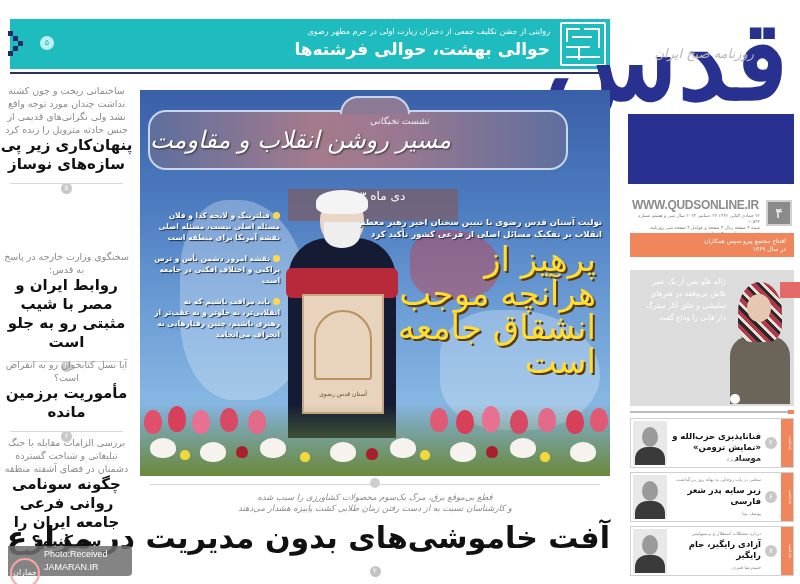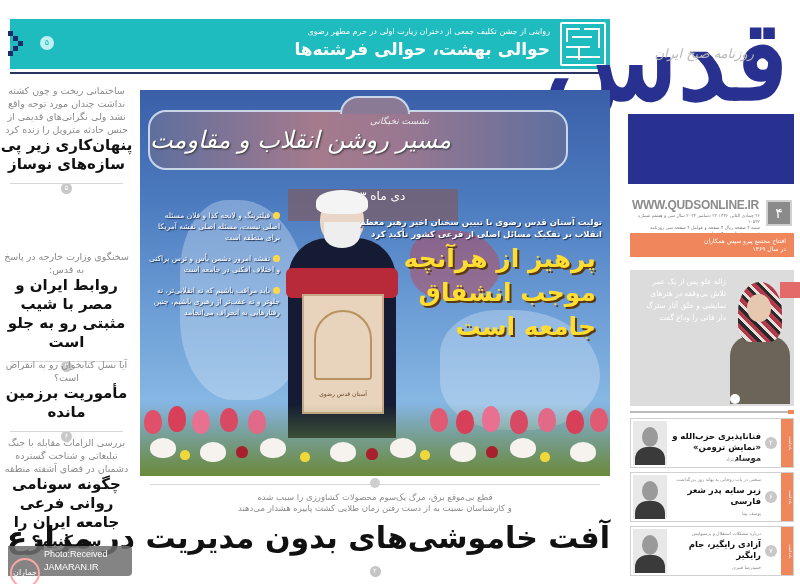--- a/index.html
+++ b/index.html
@@ -56,32 +56,32 @@
   .hero .beard { position: absolute; left: 184px; top: 132px; width: 36px; height: 26px; background: #eeeeee; border-radius: 0 0 50% 50%; }
   .hero .podium-top { position: absolute; left: 146px; top: 178px; width: 112px; height: 30px; background: #b8293a; border-radius: 6px; }
   .hero .podium { position: absolute; left: 162px; top: 204px; width: 82px; height: 120px; background: #e8d3bd; border: 2px solid #c8a888; }
   .hero .podium-emblem { position: absolute; left: 174px; top: 220px; width: 58px; height: 70px; border: 2px solid #b8925f; border-radius: 30px 30px 4px 4px; }
   .hero .podium-caption { position: absolute; left: 168px; top: 300px; width: 70px; font-size: 6px; color: #6a4a2a; text-align: center; }
 
   .hero .flowers { position: absolute; left: 0; bottom: 0; width: 470px; height: 72px; background: linear-gradient(180deg, rgba(0,0,0,0) 0%, #6b8a3a 100%); }
   .hero .flowers b { position: absolute; border-radius: 50% 50% 45% 45%; }
 
   .hero .deck { position: absolute; right: 8px; top: 126px; width: 250px; font-size: 8.5px; font-weight: bold; color: #ffffff; text-shadow: 1px 1px 1px #1a2a4a; line-height: 12px; text-align: right; }
-  .hero .headline { position: absolute; right: 14px; top: 152px; width: 210px; font-size: 25px; font-weight: bold; color: #ffdd33; text-shadow: 2px 2px 0 #5a3a10; line-height: 34px; }
-
-  .hero .bullets { position: absolute; left: 6px; top: 120px; width: 134px; font-size: 7.5px; font-weight: normal; color: #ffffff; text-shadow: 1px 1px 1px #1a2a4a; line-height: 11px; text-align: right; }
+  .hero .headline { position: absolute; right: 14px; top: 152px; width: 210px; font-size: 34px; font-weight: normal; color: #ffdd33; text-shadow: 2px 2px 0 #5a3a10; line-height: 34px; }
+
+  .hero .bullets { position: absolute; left: 6px; top: 120px; width: 134px; font-size: 7.5px; font-weight: bold; color: #ffffff; text-shadow: 1px 1px 1px #1a2a4a; line-height: 11px; text-align: right; }
   .hero .bullets .b { margin-bottom: 10px; }
   .hero .bullets .dot { display: inline-block; width: 7px; height: 7px; border-radius: 50%; background: #ffd84a; margin-left: 3px; vertical-align: middle; }
 
   .hero-num { position: absolute; left: 370px; top: 478px; width: 10px; height: 10px; border-radius: 50%; background: #cfcfcf; }
   .hero-rule { position: absolute; left: 150px; top: 484px; width: 450px; height: 1px; background: #d6d6d6; }
 
   
   .bottom-story { position: absolute; left: 140px; top: 492px; width: 470px; text-align: center; }
-  .bottom-story .lead { font-size: 8.5px; color: #8a8a8a; line-height: 11px; }
+  .bottom-story .lead { font-size: 8.5px; color: #8a8a8a; line-height: 11px; font-style: italic; }
   .bottom-story .head { font-size: 30px; font-weight: bold; color: #111111; line-height: 40px; margin-top: 4px; white-space: nowrap; }
   .bottom-story .num { display: inline-block; width: 11px; height: 11px; border-radius: 50%; background: #c4c4c4; color: #fff; font-size: 7px; line-height: 11px; }
 
   
   .feature { position: absolute; left: 630px; top: 270px; width: 164px; height: 136px; background: #dcdcdc; }
   .feature .portrait { position: absolute; left: 96px; top: 6px; width: 68px; height: 128px; }
   .feature .portrait .scarf { position: absolute; left: 12px; top: 6px; width: 44px; height: 60px; background: repeating-linear-gradient(45deg, #b33a4a 0 4px, #2a2a2a 4px 7px, #e8e0d8 7px 10px); border-radius: 50% 50% 30% 30%; }
   .feature .portrait .face2 { position: absolute; left: 21px; top: 18px; width: 24px; height: 28px; background: #e6c8b0; border-radius: 50%; }
   .feature .portrait .coat { position: absolute; left: 4px; top: 60px; width: 60px; height: 68px; background: #6b6458; border-radius: 20px 20px 0 0; }
   .feature .tag { position: absolute; left: 150px; top: 12px; width: 20px; height: 16px; background: #e46a6a; }

